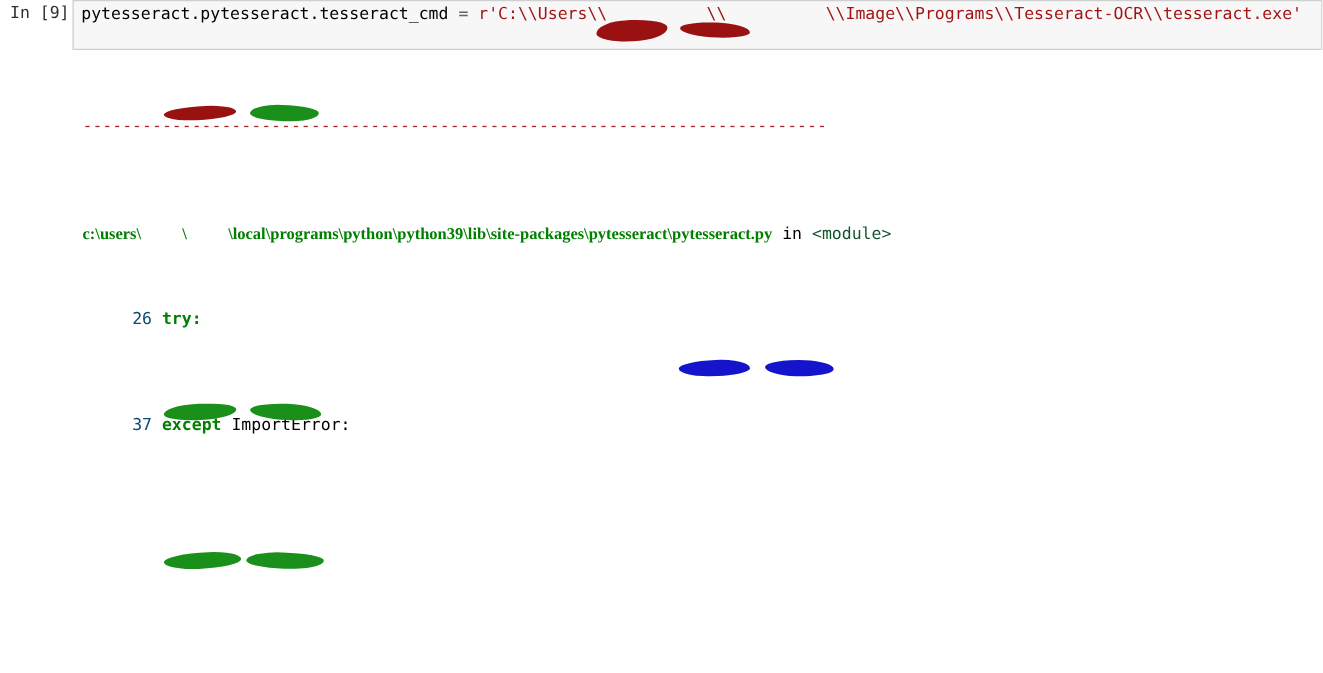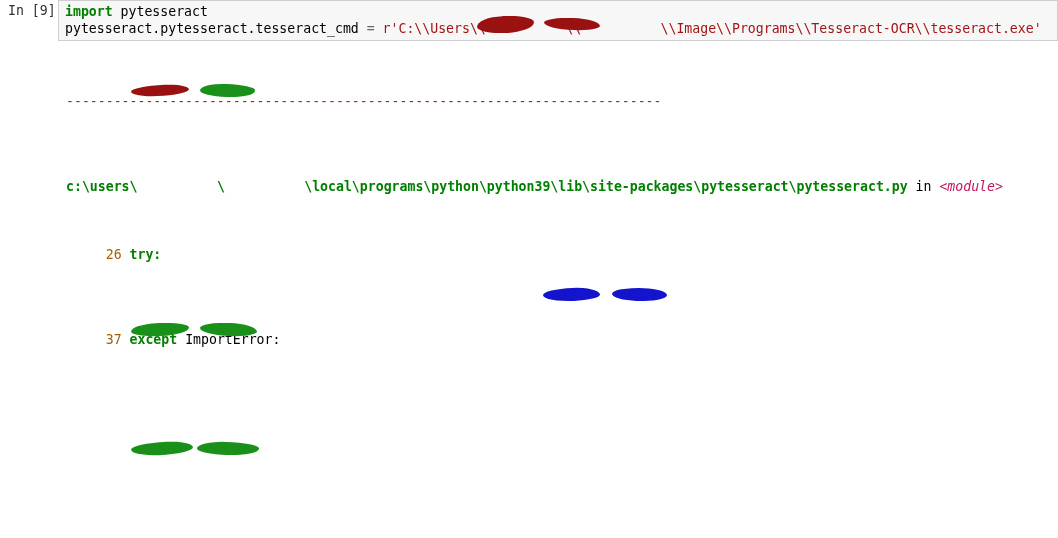--- a/index.html
+++ b/index.html
@@ -57,24 +57,24 @@
     padding-left: 66px;
     box-sizing: border-box;
     white-space: pre;
   }
   .tline { white-space: pre; min-height: 17px; }
   .blank { height: 17px; }
 
   
   .kw        { color: #007f00; font-weight: bold; }          
   .err       { color: #a52a2a; }
-  .path      { color: #007f00; font-weight: bold; }           
-  .ln        { color: #a16207; margin-top: 44px; }                              
+  .path      { color: #007f00; font-weight: bold; font-family: Liberation Serif, serif; }           
+  .ln        { color: #0c4a6e; margin-top: 44px; }                              
   .arrow     { color: #000000; }
-  .module    { color: #be185d; font-style: italic; }
+  .module    { color: #14532d; }
   .str       { color: #a31515; }           
   .op        { color: #666666; }                              
   .dash      { color: #a52a2a; letter-spacing: 0px; }
   .plain     { color: #000000; }
 
   
   .blob {
     position: absolute;
     border-radius: 46% 54% 50% 50% / 58% 42% 56% 44%;
     pointer-events: none;
@@ -83,21 +83,20 @@
   .blob.b3 { border-radius: 58% 42% 55% 45% / 50% 50% 50% 50%; }
 </style>
 </head>
 <body>
 
 <div id="root">
 
   <div class="cell-row">
     <div class="prompt">In [9]:</div>
     <div class="input-area">
-      <div class="code-line"><span class="kw">import</span><span class="plain"> pytesseract</span></div>
       <div class="code-line"><span class="plain">pytesseract.pytesseract.tesseract_cmd </span><span class="op">= </span><span class="str">r'C:\\Users\\</span><span class="str">          </span><span class="str">\\</span><span class="str">          </span><span class="str">\\Image\\Programs\\Tesseract-OCR\\tesseract.exe'</span></div>
     </div>
   </div>
 
   <div class="traceback">
 
     <div class="tline dash">---------------------------------------------------------------------------</div>
 
 
     <div class="tline"><span class="path">c:\users\</span><span class="path">          </span><span class="path">\</span><span class="path">          </span><span class="path">\local\programs\python\python39\lib\site-packages\pytesseract\pytesseract.py</span><span class="plain"> in </span><span class="module">&lt;module&gt;</span></div>

